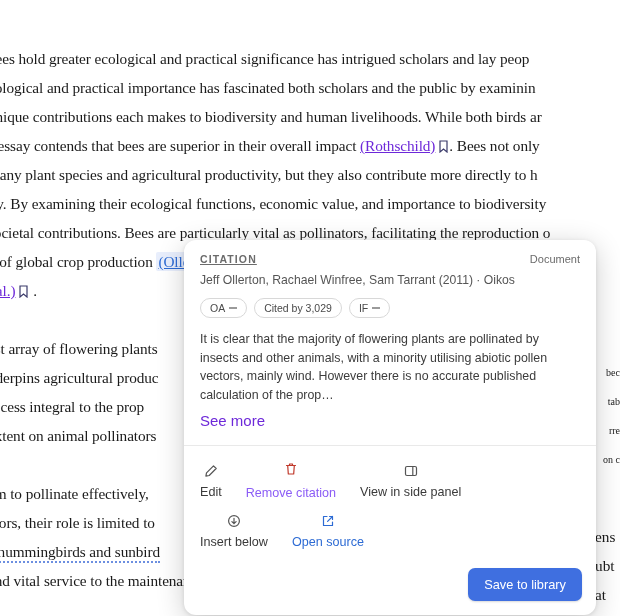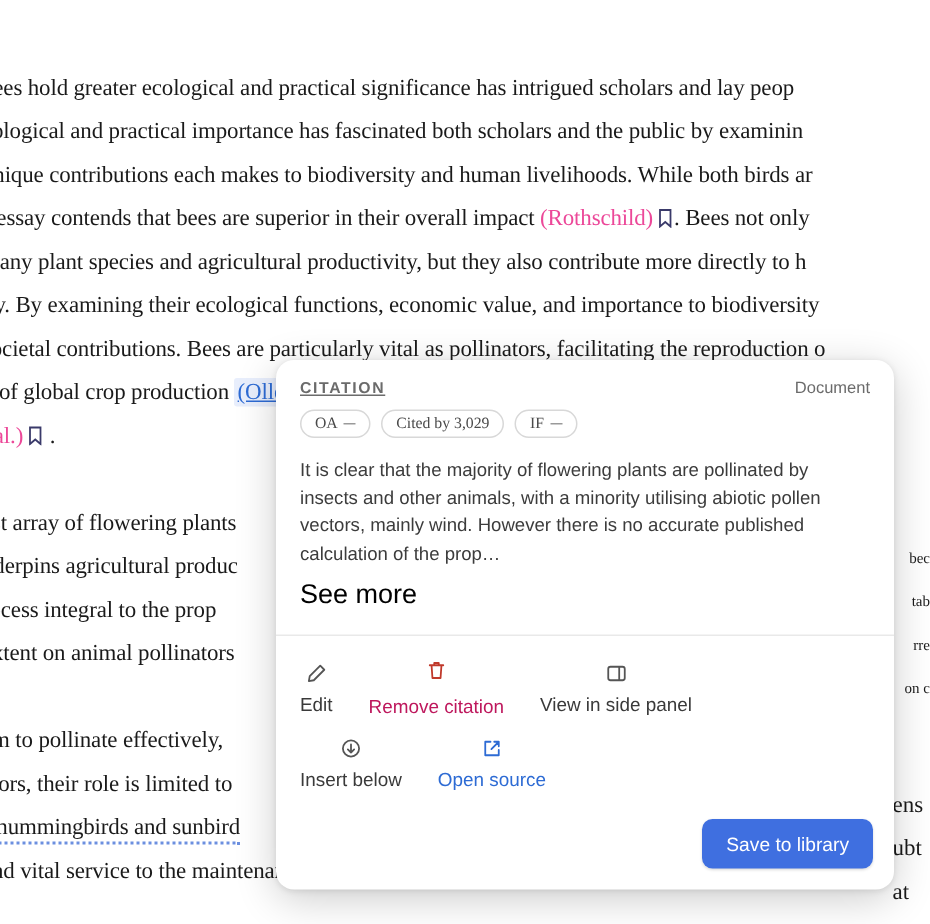--- a/index.html
+++ b/index.html
@@ -35,21 +35,22 @@
     letter-spacing: -0.1px;
   }
   .para {
     margin: 0 0 0 0;
   }
   .gap {
     display: block;
     height: 29px;
   }
   .cit {
-    color: #ec4899;
+    color: #6d28d9;
+    text-decoration: underline;
     cursor: pointer;
   }
   .cit-hl {
     color: #2d6bd4;
     text-decoration: underline;
     background: #e8eefc;
     border-radius: 2px;
     padding: 1px 2px;
     cursor: pointer;
   }
@@ -109,21 +110,20 @@
   .popup-authors {
     font-size: 12.2px;
     color: #555;
     margin-bottom: 11px;
   }
   .badges {
     display: flex;
     gap: 7px;
     align-items: center;
     margin-bottom: 12px;
-    font-family: Liberation Serif, serif;
   }
   .badge {
     border: 1px solid #d8d8d8;
     border-radius: 11px;
     font-size: 10.5px;
     color: #4a4a4a;
     padding: 3px 9px;
     display: inline-flex;
     align-items: center;
     gap: 4px;
@@ -136,22 +136,22 @@
     height: 1.5px;
     background: #9a9a9a;
   }
   .abstract {
     font-size: 12.4px;
     line-height: 18.5px;
     color: #3c3c3c;
     margin-bottom: 8px;
   }
   .see-more {
-    font-size: 18px;
-    color: #000000;
+    font-size: 15px;
+    color: #6d28d9;
     cursor: pointer;
   }
   .popup-divider {
     height: 1px;
     background: #e9e9e9;
     margin: 6px 0 0 0;
   }
   .actions {
     padding: 9px 14px 6px 14px;
   }
@@ -167,21 +167,21 @@
     gap: 7px;
     font-size: 12.6px;
     color: #3a3a3a;
     cursor: pointer;
     background: none;
     border: none;
     padding: 2px 2px;
     font-family: "Liberation Sans", sans-serif;
     flex-direction: column;
   }
-  .action.danger { color: #be185d; gap: 10px; }
+  .action.danger { color: #8b5cf6; gap: 10px; }
   .action.link { color: #2d6bd4; }
   .ic {
     width: 14px;
     height: 14px;
     display: inline-block;
     flex: 0 0 auto;
   }
   .popup-footer {
     display: flex;
     justify-content: flex-end;
@@ -257,20 +257,21 @@
 </div>
 
 <div class="popup">
 
   <div class="popup-header">
     <span class="popup-kicker">CITATION</span>
     <span class="popup-type">Document</span>
   </div>
 
   <div class="popup-body">
+    <div class="popup-authors">Jeff Ollerton, Rachael Winfree, Sam Tarrant (2011) · Oikos</div>
 
     <div class="badges">
       <span class="badge">
         <span>OA</span>
         <span class="dash"></span>
       </span>
       <span class="badge">
         <span>Cited by 3,029</span>
       </span>
       <span class="badge">

